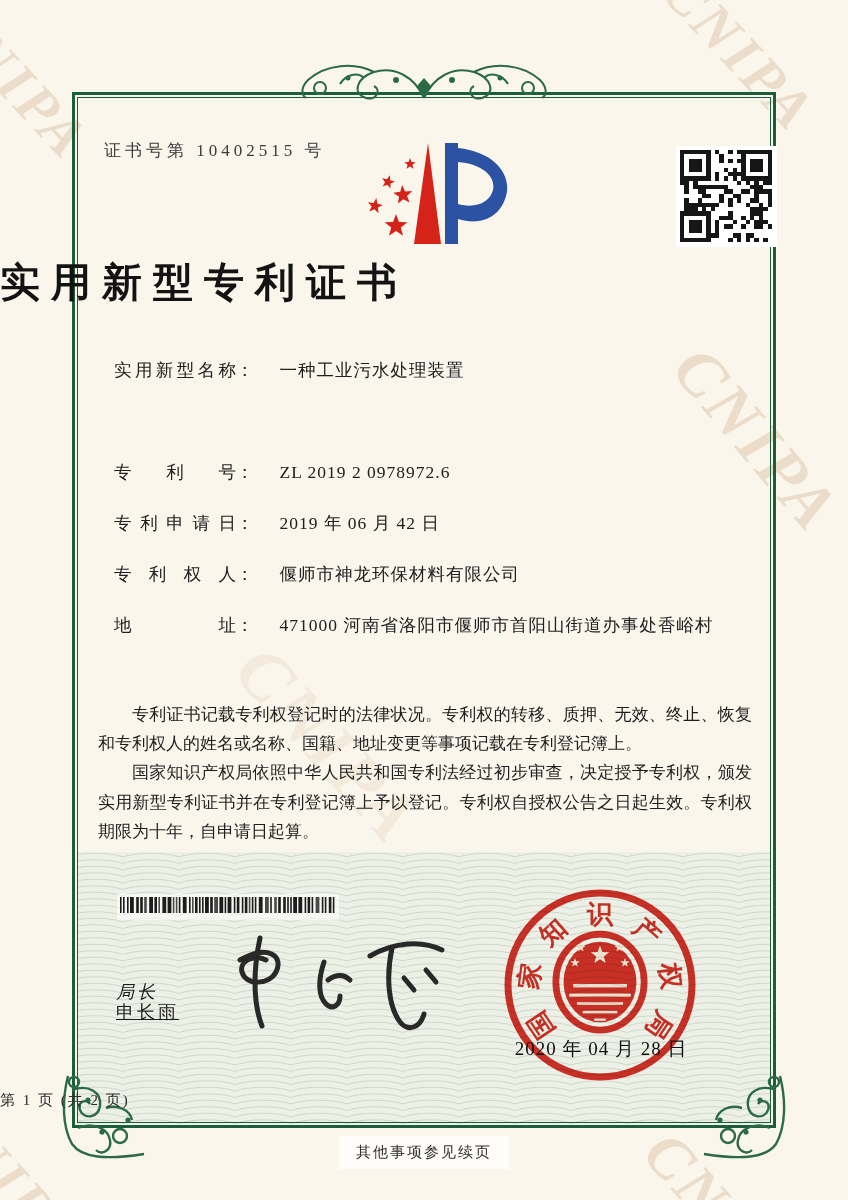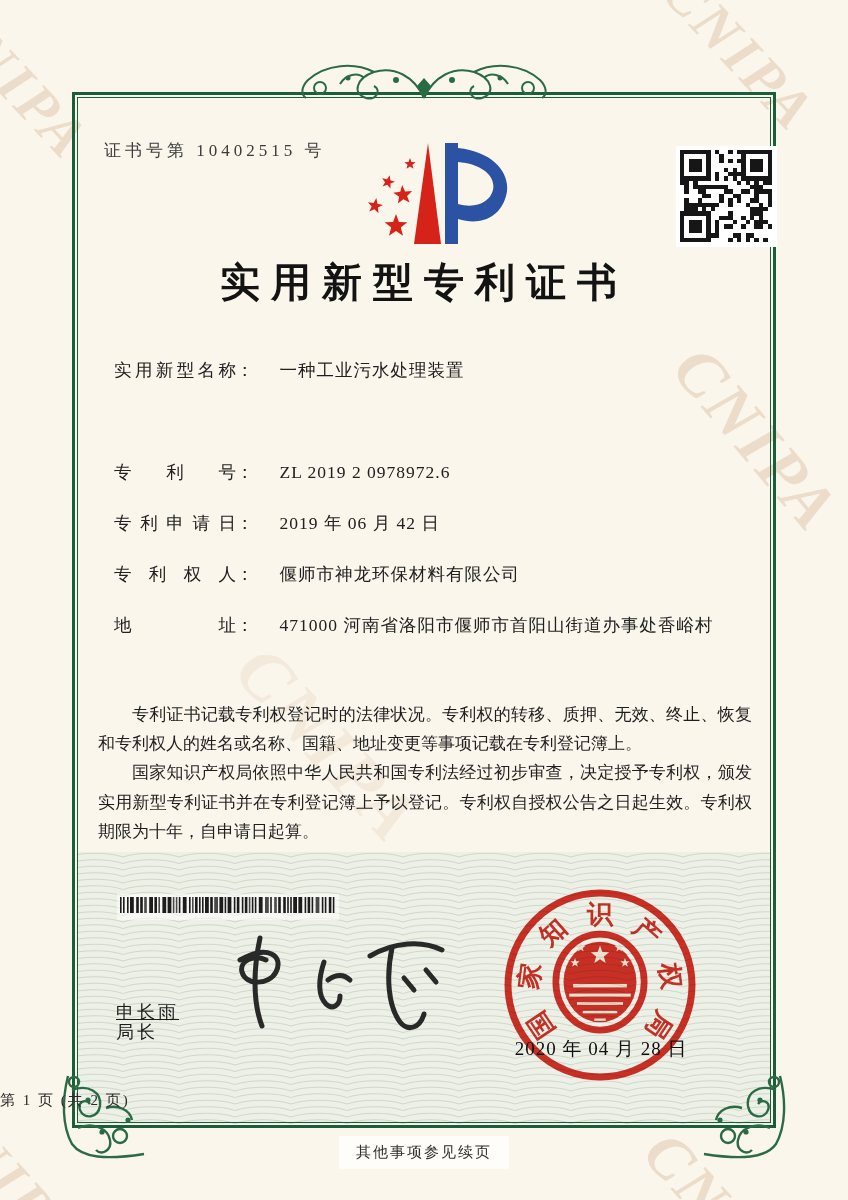--- a/index.html
+++ b/index.html
@@ -18,32 +18,32 @@
     position:absolute; left:72px; top:92px; width:704px; height:1036px;
     border:3px solid #1b5e3b;
   }
   .frame::after {
     content:""; position:absolute; inset:2px; border:1px solid #1b5e3b;
   }
   .waveband { position:absolute; left:77px; top:852px; width:694px; height:272px; background:#edf0e6; overflow:hidden; }
   .cert-no { position:absolute; left:104px; top:139px; font-size:17px; letter-spacing:4px; color:#3b3b3b; }
   .logo { position:absolute; left:344px; top:138px; }
   .qr { position:absolute; left:676px; top:146px; width:101px; height:101px; background:#ffffff; padding:4px; }
-  .title { position:absolute; left:0; top:255px; width:848px; text-align:center;
+  .title { position:absolute; left:0; top:255px; width:848px; text-align:left;
            font-size:40px; font-weight:bold; letter-spacing:11px; color:#131313; }
   .field-row { position:absolute; left:114px; font-size:17.5px; color:#202020; white-space:nowrap; }
   .field-label { display:inline-block; width:122px; text-align:justify; text-align-last:justify; vertical-align:bottom; }
   .field-colon { display:inline-block; }
   .field-value { display:inline-block; margin-left:26px; letter-spacing:1px; }
   .grant-no { position:absolute; left:452px; top:0; font-size:17.5px; white-space:nowrap; }
   .grant-no .glabel { letter-spacing:3px; }
   .paras { position:absolute; left:98px; top:700px; width:654px; }
   .paras p { text-indent:2em; font-size:17px; line-height:1.72; color:#1e1e1e; text-align:justify; }
   .barcode-wrap { position:absolute; left:117px; top:894px; padding:3px; background:rgba(255,255,255,0.55); }
-  .officer-title { position:absolute; left:116px; top:1020px; font-size:18px; letter-spacing:3px; color:#1c1c1c; }
+  .officer-title { position:absolute; left:116px; top:980px; font-size:18px; letter-spacing:3px; color:#1c1c1c;font-style:italic; }
   .officer-name  { position:absolute; left:116px; top:1000px; font-size:18px; letter-spacing:3px; color:#1c1c1c;text-decoration:underline; }
   .signature { position:absolute; left:222px; top:922px; }
   .seal { position:absolute; left:503px; top:888px; width:194px; height:194px; mix-blend-mode:multiply; opacity:0.95; }
   .seal-ring { position:absolute; left:0; top:0; }
   .seal-char { position:absolute; font-weight:bold; font-size:26px; font-family:"Liberation Serif", serif; }
   .seal-date { position:absolute; left:480px; top:1036px; width:242px; text-align:center;
                font-size:19px; letter-spacing:1px; color:#101010; z-index:6; }
   .page-info { position:absolute; left:0; top:1091px; width:848px; text-align:left; font-size:15px; color:#2a2a2a; letter-spacing:2px; }
   .note-box { position:absolute; left:50%; transform:translateX(-50%); top:1136px;
               background:#fffdf9; padding:7px 17px; font-size:15px; letter-spacing:2px; color:#2e2e2e; }

